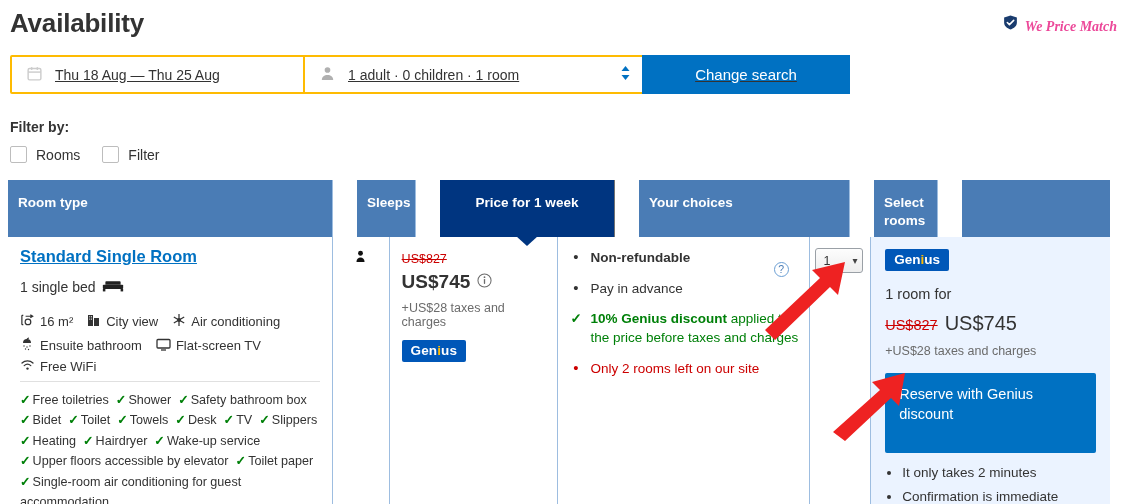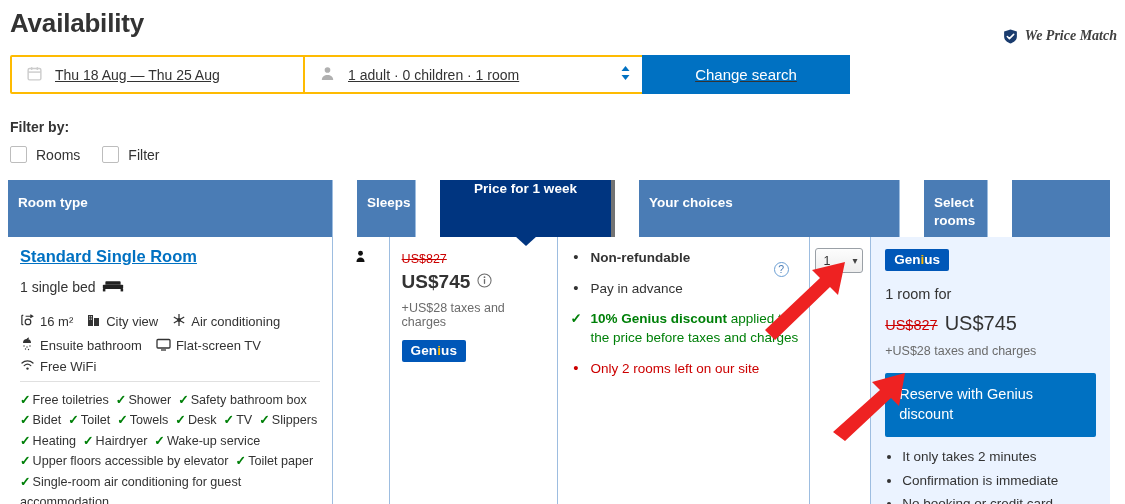--- a/index.html
+++ b/index.html
@@ -13,23 +13,23 @@
     position:relative;
   }
 
   
   .page-title{
     position:absolute; left:10px; top:8px;
     font-size:26px; font-weight:bold; color:#333333;
     letter-spacing:-0.2px;
   }
   .price-match{
-    position:absolute; right:8px; top:28px;
-    display:flex; align-items:flex-start; gap:6px;
-    color:#404040; font-size:14px; font-weight:bold;
+    position:absolute; right:8px; top:14px;
+    display:flex; align-items:flex-end; gap:6px;
+    color:#ec4899; font-size:14px; font-weight:bold;
     font-style:italic; font-family:"Liberation Serif", serif;
   }
 
   
   .searchbar{
     position:absolute; left:10px; top:55px;
     width:840px; height:39px;
     display:flex; align-items:stretch;
     border:2px solid #febb02; border-radius:2px;
     background:#fff;
@@ -83,28 +83,28 @@
   .th{
     background:#4a7cb5; color:#fff; font-weight:bold; font-size:13.5px;
     padding:14px 10px 0 10px;
     border-right:1px solid #9dbde0;
     line-height:1.35;
   }
   .th.room{ width:325px; }
   .th.sleeps{ width:59px; }
   .th.price{
     width:175px; background:#003580; text-align:center;
-    border-right:4px solid #737373; position:relative; padding-top:0;
+    border-right:1px solid #737373; position:relative; padding-top:14px;
   }
   .th.price .caret{
     position:absolute; left:50%; bottom:-9px; transform:translateX(-50%);
     width:0;height:0;border-left:11px solid transparent;border-right:11px solid transparent;
     border-top:10px solid #003580;
   }
-  .th.choices{ width:261px; }
+  .th.choices{ width:211px; }
   .th.select{ width:64px; }
   .th.blank{ flex:1 1 auto; border-right:none; }
 
   .tbody{ display:flex; height:267px; }
   .td{ border-right:1px solid #9dbde0; background:#fff; }
   .td.room{ width:325px; padding:10px 12px 8px 12px; }
   .td.sleeps{ width:59px; padding:12px 0 0 0; text-align:center; }
   .td.price{ width:175px; padding:12px 12px 0 12px; }
   .td.choices{ width:261px; padding:12px 10px 0 12px; }
   .td.select{ width:64px; padding:11px 0 0 5px; }
@@ -168,21 +168,21 @@
   .gp-badge{
     display:inline-block; background:#0057b8; color:#fff;
     font-size:13.5px; font-weight:bold; padding:3px 9px 4px 9px; border-radius:2px;
   }
   .gp-roomfor{ margin-top:15px; font-size:14.5px; color:#333; }
   .gp-prices{ margin-top:10px; font-size:20px; color:#333; display:flex; align-items:baseline; gap:7px;}
   .gp-prices .old{ color:#cc0000; font-size:14.5px; text-decoration:line-through; }
   .gp-taxes{ margin-top:9px; font-size:12.5px; color:#6b6b6b; }
   .gp-btn{
     margin-top:15px; width:100%; background:#0071c2; color:#fff;
-    padding:12px 14px 13px 14px; font-size:14.5px; line-height:1.35;
+    padding:12px 14px 29px 14px; font-size:14.5px; line-height:1.35;
     border-radius:2px; cursor:pointer;
   }
   .gp-list{ margin-top:13px; font-size:13.5px; color:#333; line-height:1.0; }
   .gp-list li{ margin-bottom:10px; }
   .gp-list ul{ margin:0; padding-left:17px; }
 
   
   .arrows{ position:absolute; left:0; top:0; width:1125px; height:504px; pointer-events:none; }
 </style>
 </head>

